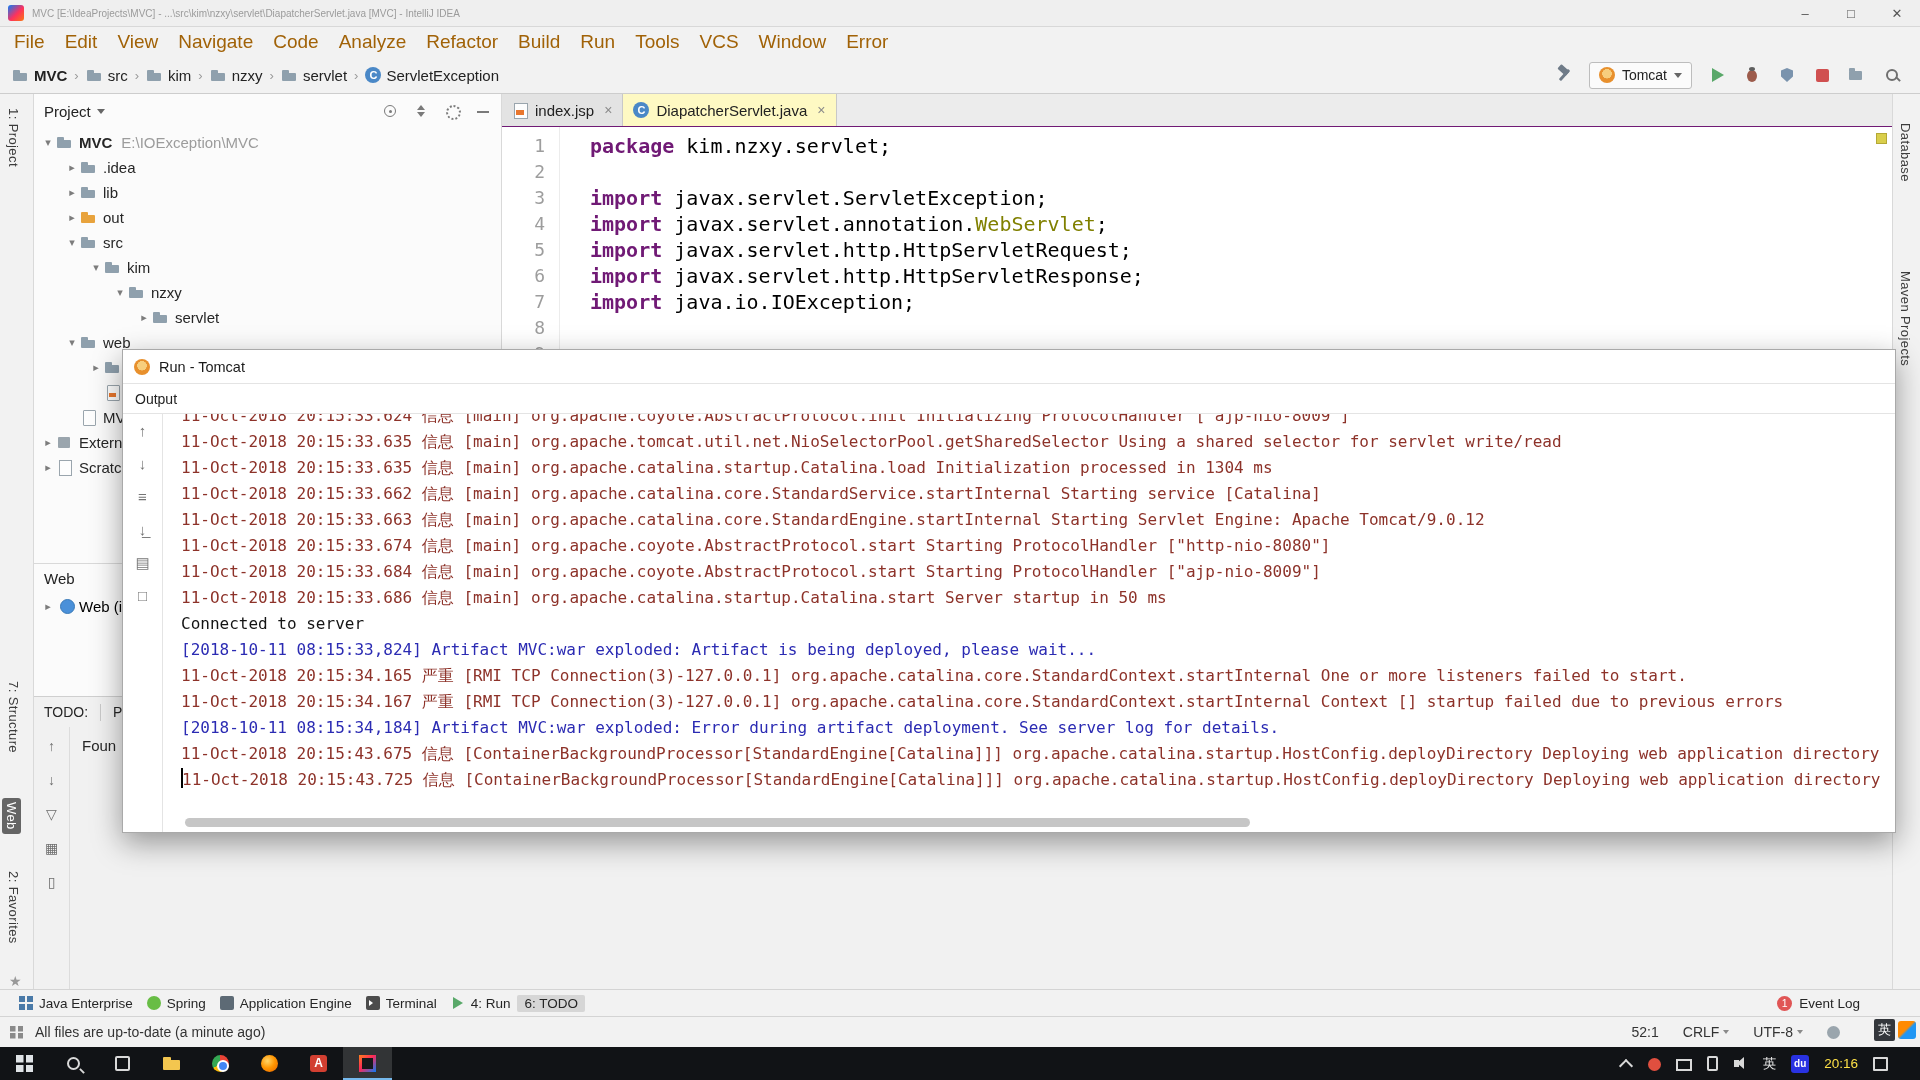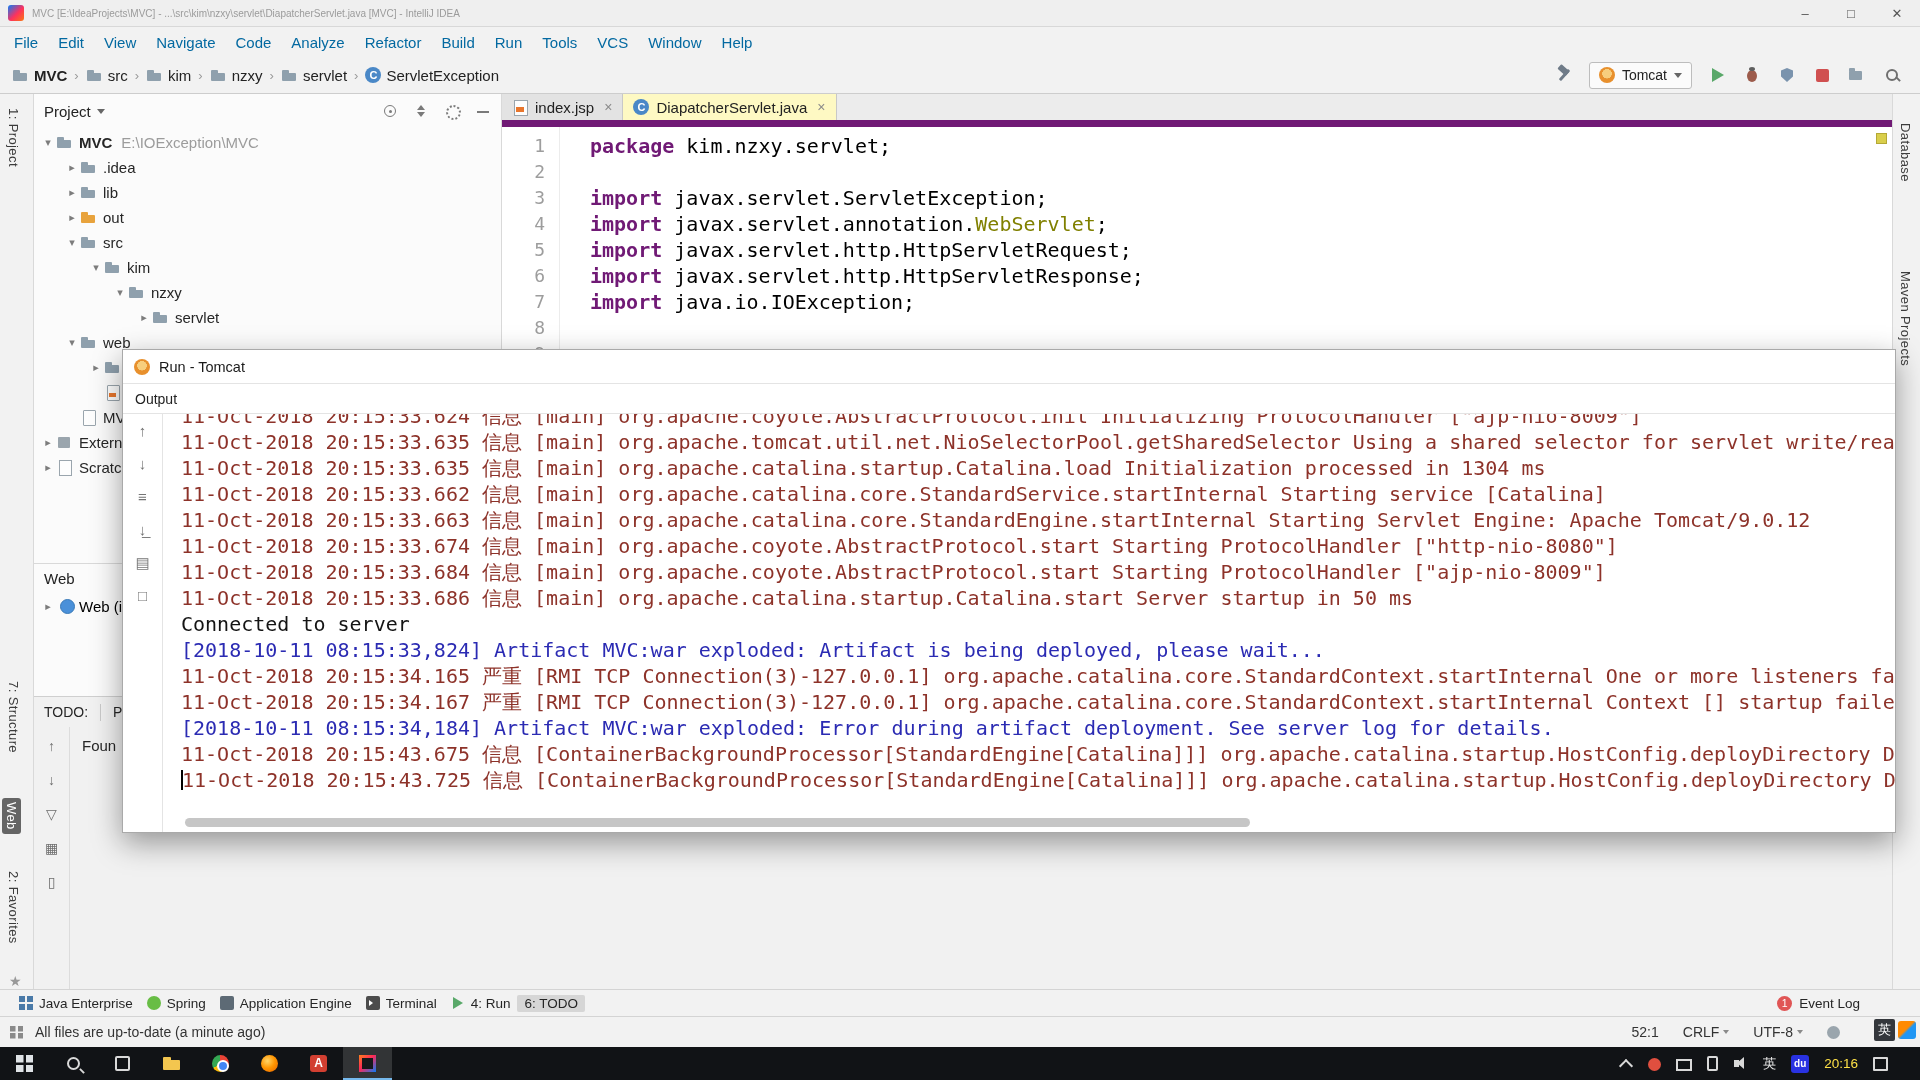--- a/index.html
+++ b/index.html
@@ -7,21 +7,21 @@
 .screen{position:absolute;inset:0}
 
 
 .titlebar{position:absolute;top:0;left:0;width:100%;height:27px;background:#efefef;border-bottom:1px solid #d8d8d8;display:flex;align-items:center;z-index:3}
 .app-logo{width:16px;height:16px;margin:0 8px;border-radius:3px;background:linear-gradient(135deg,#087cfa,#fe315d 55%,#f97a12)}
 .tb-title{font-size:10px;color:#9b9b9b;white-space:nowrap;overflow:hidden;flex:1}
 .win-btn{width:46px;height:26px;display:flex;align-items:center;justify-content:center;color:#555;font-size:13px}
 
 
 .menubar{position:absolute;top:27px;left:0;width:100%;height:30px;background:#f2f2f2;display:flex;align-items:center;padding-left:4px;z-index:3}
-.menu-item{padding:0 10px;font-size:15px;color:#0369a1}
+.menu-item{padding:0 10px;font-size:19px;color:#a16207}
 
 
 .toolbar{position:absolute;top:57px;left:0;width:100%;height:37px;background:#f2f2f2;border-bottom:1px solid #cdcdcd;display:flex;align-items:center;padding:0 10px;z-index:3}
 .crumbs{display:flex;align-items:center;font-size:15px;color:#222}
 .crumb{display:flex;align-items:center;gap:5px;padding:0 2px}
 .crumb-sep{color:#9a9a9a;margin:0 5px;font-size:13px}
 .bold{font-weight:bold}
 .toolbar-right{margin-left:auto;display:flex;align-items:center;gap:15px;padding-right:8px}
 .runconfig{display:flex;align-items:center;gap:7px;border:1px solid #bdbdbd;border-radius:3px;background:#fbfbfb;height:27px;padding:0 9px;font-size:14px;color:#222}
 .caret-down{width:0;height:0;border-left:4px solid transparent;border-right:4px solid transparent;border-top:5px solid #666}
@@ -82,21 +82,21 @@
 .ic-globe{width:15px;height:15px;border-radius:50%;background:#4a90d9;border:1px solid #3a7ab8}
 .ic-library::before{content:"";position:absolute;left:2px;top:3px;width:12px;height:11px;background:#9aa5ad;border-radius:1px}
 .ic-scratch::before{content:"";position:absolute;left:3px;top:1px;width:11px;height:14px;background:#fdfdfd;border:1px solid #9aa5ad}
 
 .web-panel{position:absolute;top:469px;left:0;right:0;height:133px;border-top:1px solid #d9d9d9;background:#fbfbfb}
 .web-header{height:30px;line-height:30px;padding-left:10px;font-size:15px;color:#222}
 .web-item{height:25px;display:flex;align-items:center;padding-left:6px;font-size:15px;gap:4px}
 
 
 .editor{position:absolute;left:502px;top:94px;right:28px;height:602px;background:#fff;z-index:1}
-.tabsbar{height:33px;background:#ececec;border-bottom:7px solid #701a75;display:flex;align-items:stretch}
+.tabsbar{height:33px;background:#ececec;border-bottom:1px solid #701a75;display:flex;align-items:stretch}
 .etab{display:flex;align-items:center;gap:7px;padding:0 10px;font-size:15px;border-right:1px solid #c8c8c8;background:#e3e3e3;color:#222}
 .etab.active{background:#fef9c3}
 .etab .close{color:#8a8a8a;font-size:14px;margin-left:3px}
 .code-wrap{position:absolute;top:33px;left:0;right:0;bottom:0;display:flex;font-family:"DejaVu Sans Mono",monospace;font-size:20px;line-height:26px;overflow:hidden}
 .gutter{width:58px;text-align:right;color:#9d9d9d;padding:6px 14px 0 0;font-size:18px;border-right:1px solid #ececec;flex:none}
 .gnum{height:26px}
 .codecol{padding:6px 0 0 30px;white-space:pre}
 .cdline{height:26px}
 .tok-kw{color:#701a75;font-weight:bold}
 .tok-ann{color:#808000}
@@ -111,21 +111,21 @@
 .todo-tools{width:36px;border-right:1px solid #dcdcdc;display:flex;flex-direction:column;align-items:center;padding-top:10px;gap:16px;color:#6e6e6e;font-size:14px}
 .todo-content{padding:10px 12px;font-size:15px;color:#262626}
 
 
 .runwin{position:absolute;left:122px;top:349px;width:1774px;height:484px;background:#fff;border:1px solid #a9a9a9;box-shadow:0 10px 28px rgba(0,0,0,.38);z-index:20;display:flex;flex-direction:column}
 .runwin-title{height:34px;display:flex;align-items:center;gap:9px;padding:0 11px;font-size:14.5px;color:#1a1a1a;border-bottom:1px solid #e4e4e4}
 .runwin-tabs{height:30px;display:flex;align-items:center;padding:0 12px;font-size:14px;color:#222;border-bottom:1px solid #e4e4e4}
 .runwin-body{flex:1;display:flex;position:relative;overflow:hidden}
 .run-tools{width:40px;border-right:1px solid #e4e4e4;display:flex;flex-direction:column;align-items:center;padding-top:8px;gap:15px;color:#757575;font-size:15px;flex:none}
 .ticon{width:18px;height:18px;text-align:center;line-height:18px}
-.console{flex:1;overflow:hidden;font-family:"DejaVu Sans Mono",monospace;font-size:20px;line-height:26px;padding:2px 12px 0 18px;white-space:pre}
+.console{flex:1;overflow:hidden;font-family:"DejaVu Sans Mono",monospace;font-size:16px;line-height:26px;padding:2px 12px 0 18px;white-space:pre}
 .cline{height:26px}
 .cline.err{color:#8d3229}
 .cline.info{color:#2b2bb3}
 .cline.std{color:#141414}
 .cline.clipped{margin-top:-13px}
 .tcaret{display:inline-block;width:2px;height:20px;background:#000;vertical-align:-3px;margin-right:-1px}
 .hscroll{position:absolute;left:62px;bottom:5px;width:1065px;height:9px;background:#bcbcbc;border-radius:5px;opacity:.85}
 
 
 .bottombar{position:absolute;left:0;right:0;top:989px;height:27px;background:#f2f2f2;border-top:1px solid #d4d4d4;display:flex;align-items:center;font-size:13.5px;color:#262626;padding:0 12px;gap:26px;z-index:6}
@@ -204,21 +204,21 @@
       <span class="menu-item">View</span>
       <span class="menu-item">Navigate</span>
       <span class="menu-item">Code</span>
       <span class="menu-item">Analyze</span>
       <span class="menu-item">Refactor</span>
       <span class="menu-item">Build</span>
       <span class="menu-item">Run</span>
       <span class="menu-item">Tools</span>
       <span class="menu-item">VCS</span>
       <span class="menu-item">Window</span>
-      <span class="menu-item">Help</span>
+      <span class="menu-item">Error</span>
     </div>
 
   <div class="toolbar">
     <div class="crumbs">
         <span class="crumb">
           <span class="ic ic-folder"></span>
           <span class="bold">MVC</span>
         </span>
         <span class="crumb-sep">›</span>
         <span class="crumb">

